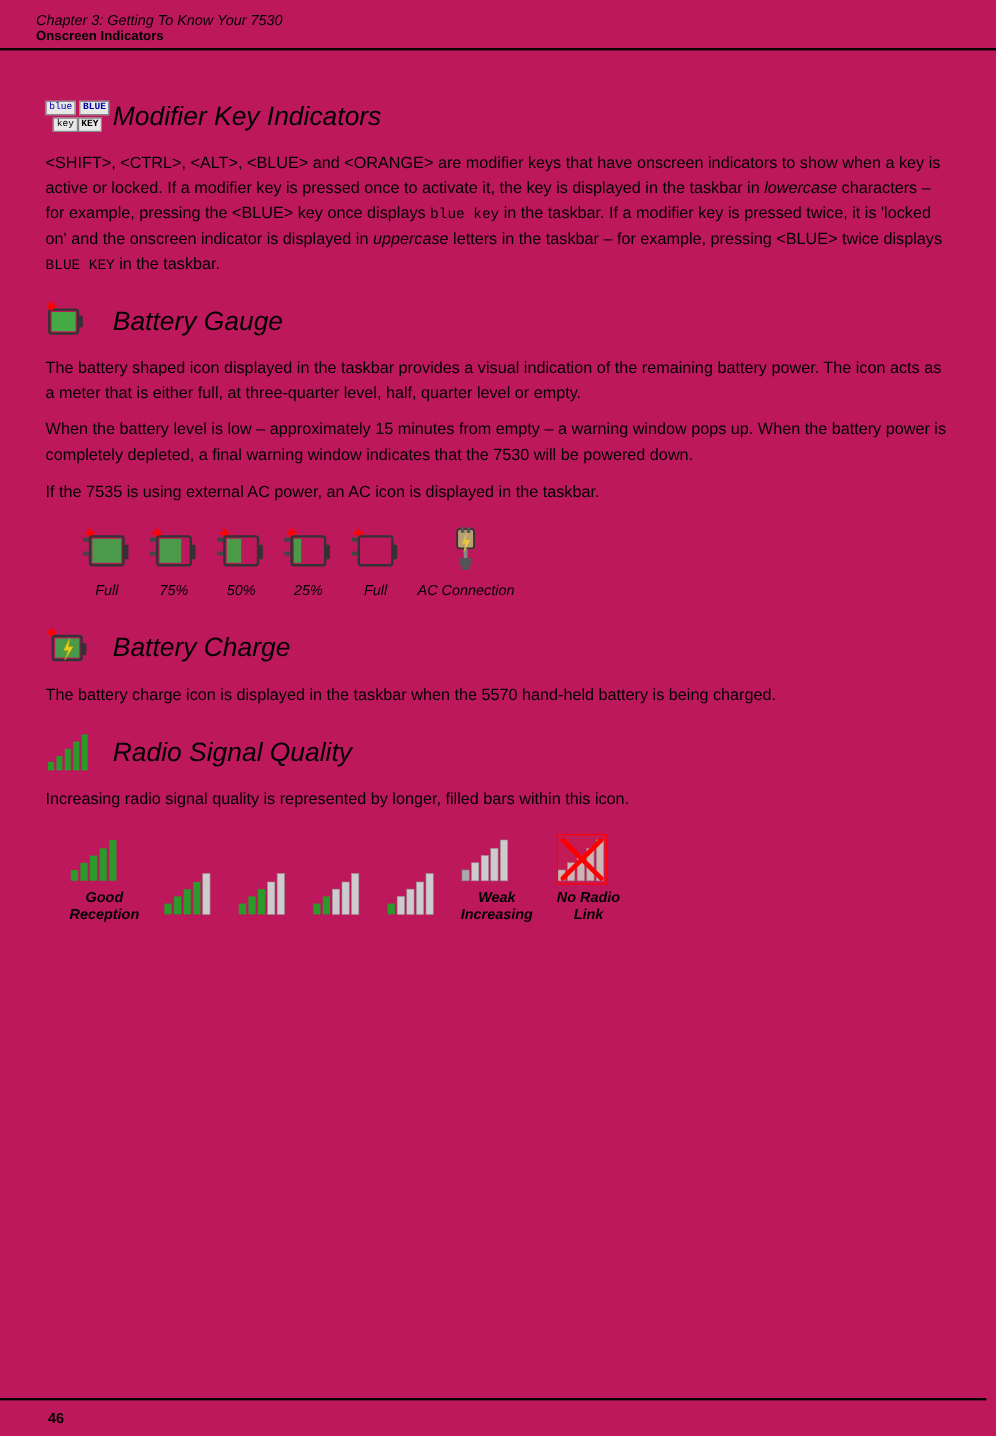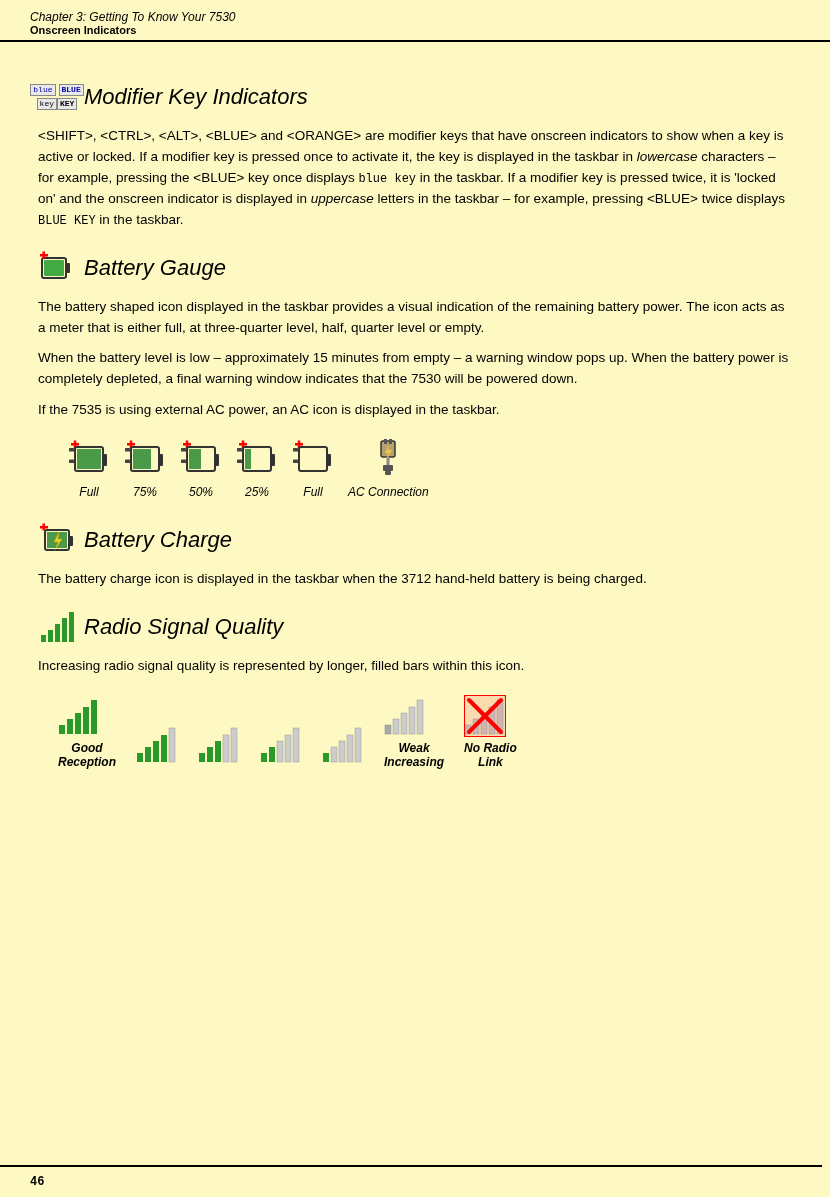--- a/index.html
+++ b/index.html
@@ -9,21 +9,21 @@
       color: #000;
       background: #fff;
       width: 830px;
       min-height: 1197px;
       padding: 0;
     }
 
     .page-container {
       width: 830px;
       min-height: 1197px;
-      background: #fef9c3;
+      background: #be185d;
       padding: 0;
     }
 
     
     .page-header {
       padding: 10px 30px 4px 30px;
       border-bottom: 2px solid #000;
       margin-bottom: 0;
     }
     .header-chapter {
@@ -43,25 +43,24 @@
     
     .section-heading {
       display: flex;
       align-items: center;
       margin-bottom: 10px;
       margin-top: 18px;
     }
     .section-icon {
       width: 38px;
       height: 38px;
-      margin-right: 8px;
+      margin-right: 18px;
       flex-shrink: 0;
       display: flex;
       align-items: center;
-      justify-content: center;
     }
     .section-title {
       font-size: 22px;
       font-style: italic;
       font-weight: normal;
       color: #000;
     }
 
     p {
       margin-bottom: 10px;
@@ -103,30 +102,29 @@
     }
     .signal-icon-item .label {
       font-size: 12px;
       font-style: italic;
       text-align: center;
     }
 
     
     .page-footer {
       border-top: 2px solid #000;
-      padding: 8px 30px;
+      padding: 8px 40px;
       display: flex;
       justify-content: space-between;
       align-items: center;
       margin-top: auto;
       position: absolute;
       bottom: 0;
       left: 0;
       width: 822px;
-      font-family: Liberation Mono, monospace;
     }
     .footer-page-num {
       font-size: 12px;
       font-weight: bold;
     }
     .footer-title {
       font-size: 12px;
       font-style: italic;
     }
 
@@ -289,21 +287,21 @@
           <rect x="6" y="8" width="24" height="20" rx="2" fill="none" stroke="#333" stroke-width="2"></rect>
           <rect x="30" y="14" width="4" height="10" rx="1" fill="#333"></rect>
           <rect x="8" y="10" width="20" height="16" fill="#4a9a4a"></rect>
 
           <polygon points="20,10 15,20 19,20 16,28 23,17 19,17" fill="#e8d020" stroke="#c8a800" stroke-width="0.5"></polygon>
         </svg>
       </div>
       <div class="section-title">Battery  Charge</div>
     </div>
 
-    <p>The battery charge icon is displayed in the taskbar when the 3712 hand-held battery is being charged.</p>
+    <p>The battery charge icon is displayed in the taskbar when the 5570 hand-held battery is being charged.</p>
 
     <div class="section-heading">
       <div class="section-icon">
 
         <svg width="36" height="36" viewBox="0 0 36 36">
           <rect x="2" y="26" width="5" height="7" fill="#2a9a2a"></rect>
           <rect x="9" y="21" width="5" height="12" fill="#2a9a2a"></rect>
           <rect x="16" y="15" width="5" height="18" fill="#2a9a2a"></rect>
           <rect x="23" y="9" width="5" height="24" fill="#2a9a2a"></rect>
           <rect x="30" y="3" width="5" height="30" fill="#2a9a2a"></rect>

